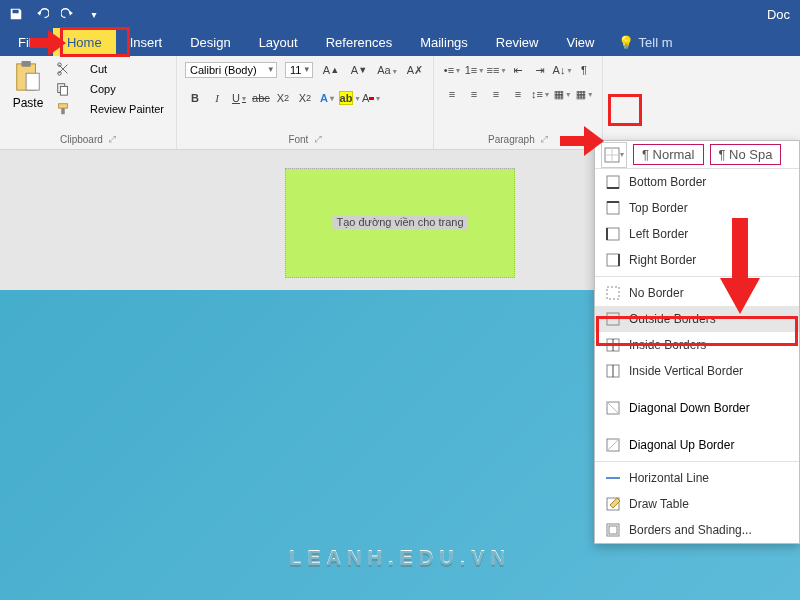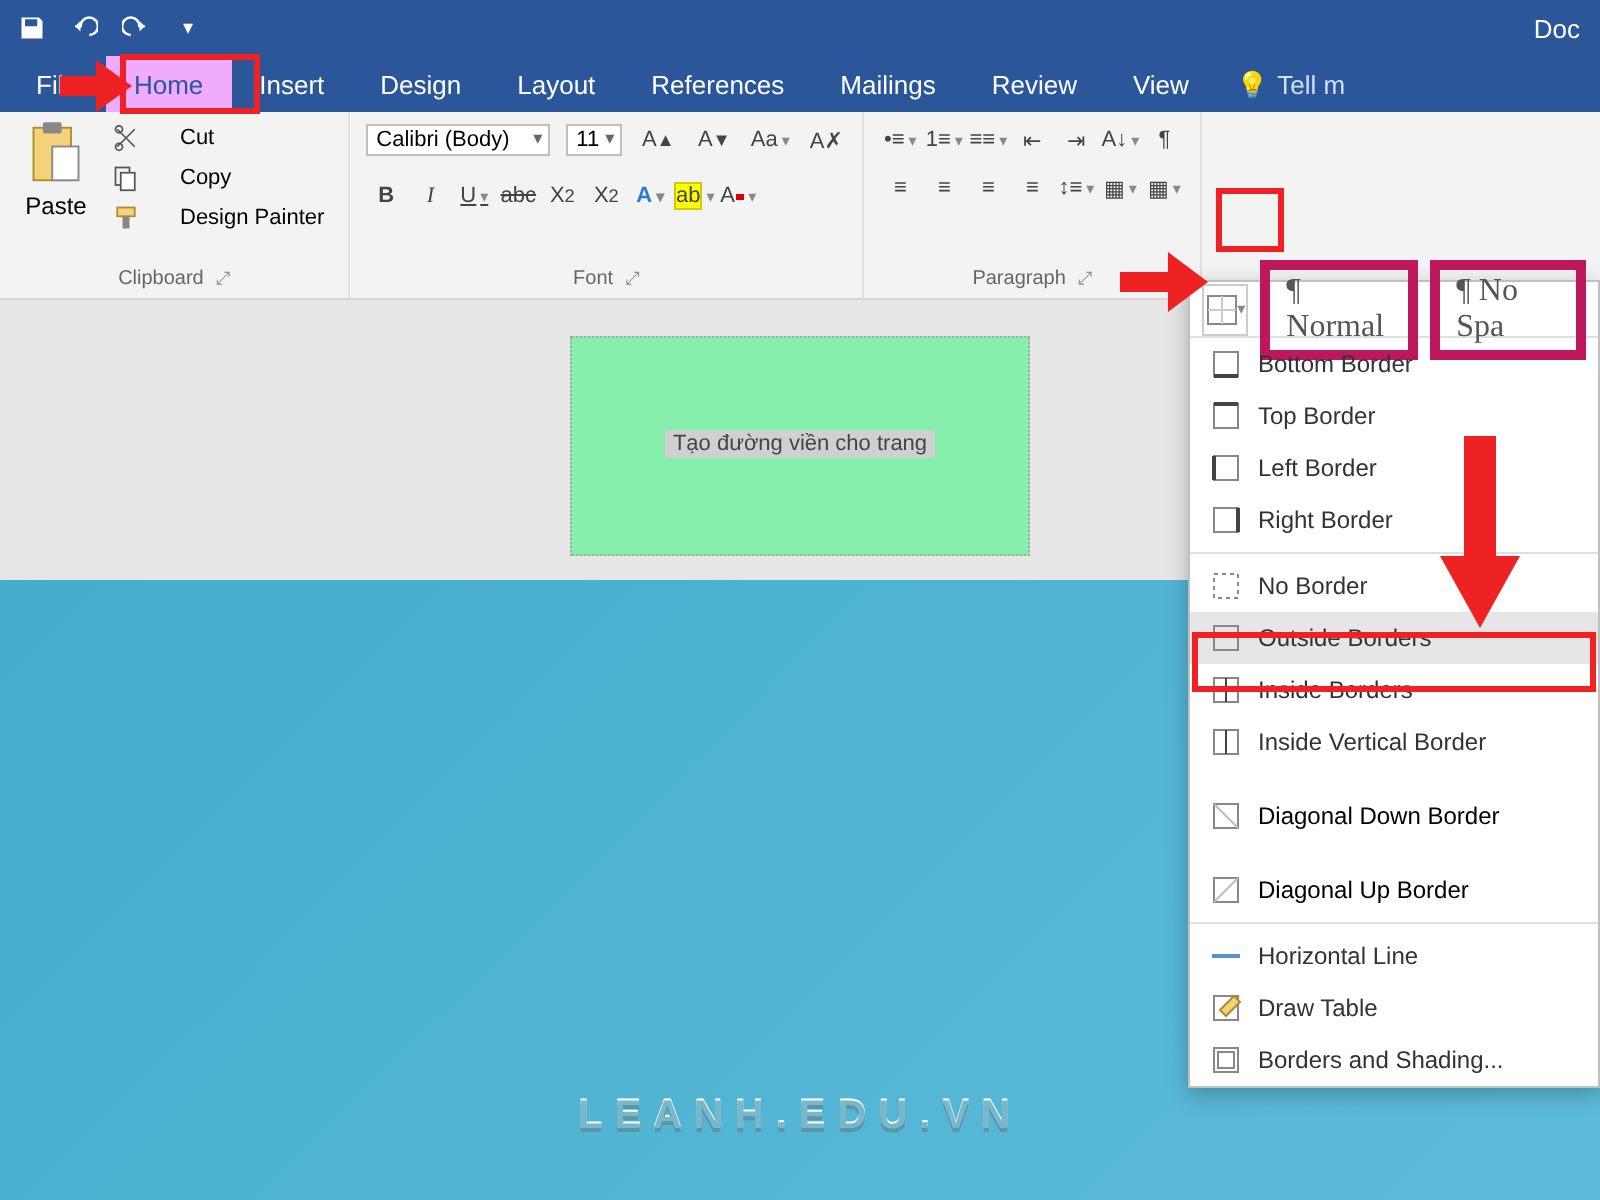--- a/index.html
+++ b/index.html
@@ -8,21 +8,21 @@
 .app-window { position: absolute; top: 0; left: 0; width: 800px; height: 290px; background: #fff; }
 
 .titlebar { height: 28px; background: #2b579a; display: flex; align-items: center; padding: 0 6px; color: #fff; }
 .qat { display: flex; gap: 6px; align-items: center; }
 .qat-btn { width: 20px; height: 20px; display: flex; align-items: center; justify-content: center; cursor: pointer; }
 .qat-btn svg { width: 14px; height: 14px; }
 .doc-title { margin-left: auto; font-size: 13px; color: #fff; padding-right: 4px; }
 
 .tabbar { height: 28px; background: #2b579a; display: flex; align-items: stretch; padding: 0 4px; color: #fff; font-size: 13px; }
 .tab { padding: 0 14px; display: flex; align-items: center; cursor: pointer; }
-.tab.active { background: #f0abfc; color: #2b579a; }
+.tab.active { background: #fde047; color: #2b579a; }
 .tellme { padding: 0 10px; display: flex; align-items: center; gap: 4px; color: #cfe0f4; }
 
 .ribbon { height: 94px; background: #f3f3f3; border-bottom: 1px solid #d4d4d4; display: flex; }
 .group { border-right: 1px solid #e0e0e0; padding: 4px 8px 2px; display: flex; flex-direction: column; }
 .group-body { flex: 1; display: flex; gap: 4px; align-items: flex-start; }
 .group-label { font-size: 10px; color: #666; text-align: center; padding: 2px 0; display:flex; align-items:center; justify-content:center; gap:6px;}
 .group-label .launcher { font-size:9px; color:#888; }
 
 .paste-col { display: flex; flex-direction: column; align-items: center; width: 40px; cursor: pointer; }
 .paste-col svg { width: 30px; height: 34px; }
@@ -43,27 +43,27 @@
 .btn-i { font-style: italic; font-family: Georgia; }
 .btn-u { text-decoration: underline; }
 .drop::after { content:"▾"; font-size:8px; margin-left:2px; color:#888;}
 .color-swatch { width:12px; height:3px; display:inline-block; }
 
 .para-grid { display: flex; flex-direction: column; gap: 4px; }
 .para-row { display: flex; gap: 2px; }
 .border-big { width:26px; height:26px; border:1px solid #ccc; display:flex; align-items:center; justify-content:center; cursor:pointer;}
 
 .doc-area { position: absolute; top: 150px; left: 0; width: 800px; height: 140px; background: #e6e6e6; display:flex; justify-content:center; padding-top:18px;}
-.page { width: 230px; height: 110px; background: #86efac; border: 1px dotted #aaa; position: relative; }
+.page { width: 230px; height: 110px; background: #bef264; border: 1px dotted #aaa; position: relative; }
 .page-text { position: absolute; top: 46px; left: 50%; transform: translateX(-50%); font-size: 11px; background: #d0d0d0; padding: 1px 4px; color: #444; white-space: nowrap; }
 
 
 .dropdown-panel { position: absolute; top: 140px; left: 594px; width: 206px; background: #fff; border: 1px solid #c0c0c0; box-shadow: 0 3px 10px rgba(0,0,0,.25); font-size: 12px; z-index: 50; }
 .dd-topstrip { height: 28px; border-bottom: 1px solid #e0e0e0; display:flex; align-items:center; padding:0 6px; gap:6px;}
-.style-pill { border:5px solid #be185d; padding:2px 8px; font-size:16px; color:#555; cursor:pointer;font-family:Liberation Serif, serif;}
+.style-pill { border:1px solid #be185d; padding:2px 8px; font-size:13px; color:#555; cursor:pointer;}
 .dd-item { display: flex; align-items: center; gap: 8px; padding: 5px 10px; cursor: pointer; color: #333; }
 .dd-item.highlight { background: #e6e6e6; }
 .dd-item.disabled { color: #000000; margin-top: 11px; }
 .dd-sep { height: 1px; background: #e0e0e0; margin: 3px 0; }
 .dd-icon { width: 16px; height: 16px; flex-shrink: 0; }
 .dd-icon rect { fill: none; stroke: #888; stroke-width: 1; }
 
 
 .callout { position: absolute; border: 3px solid #e22; pointer-events: none; z-index: 60; }
 .arrow-red { position: absolute; z-index: 60; pointer-events: none; }
@@ -143,21 +143,21 @@
                 <rect x="2" y="2" width="8" height="10" fill="none" stroke="#555"></rect>
                 <rect x="5" y="5" width="8" height="10" fill="#fff" stroke="#555"></rect>
               </svg>
             <span>Copy</span>
           </div>
           <div class="clip-btn">
             <svg viewBox="0 0 16 16">
                 <rect x="3" y="2" width="10" height="5" fill="#f3d27a" stroke="#b08b2c"></rect>
                 <rect x="6" y="7" width="4" height="7" fill="#888"></rect>
               </svg>
-            <span>Design Painter</span>
+            <span>Review Painter</span>
           </div>
         </div>
       </div>
       <div class="group-label">
           <span>Clipboard</span>
           <span class="launcher">⤢</span>
         </div>
     </div>
 
     <div class="group">
@@ -175,21 +175,21 @@
             <div class="tiny-btn btn-b">B</div>
             <div class="tiny-btn btn-i">I</div>
             <div class="tiny-btn btn-u drop">U</div>
             <div class="tiny-btn">
                 <s>abc</s>
               </div>
             <div class="tiny-btn">X<sub>2</sub></div>
             <div class="tiny-btn">X<sup>2</sup></div>
             <div class="tiny-btn drop" style="color:#2b7bd9;font-weight:bold;">A</div>
             <div class="tiny-btn drop">
-                <span style="background:#ff0;border:1px solid #cc0;">ab</span>
+                <span style="background:#ff0;border:1px solid #cc0;font-weight:bold;">ab</span>
               </div>
             <div class="tiny-btn drop">A<span class="color-swatch" style="background:#d00;"></span></div>
           </div>
         </div>
       </div>
       <div class="group-label">
           <span>Font</span>
           <span class="launcher">⤢</span>
         </div>
     </div>

